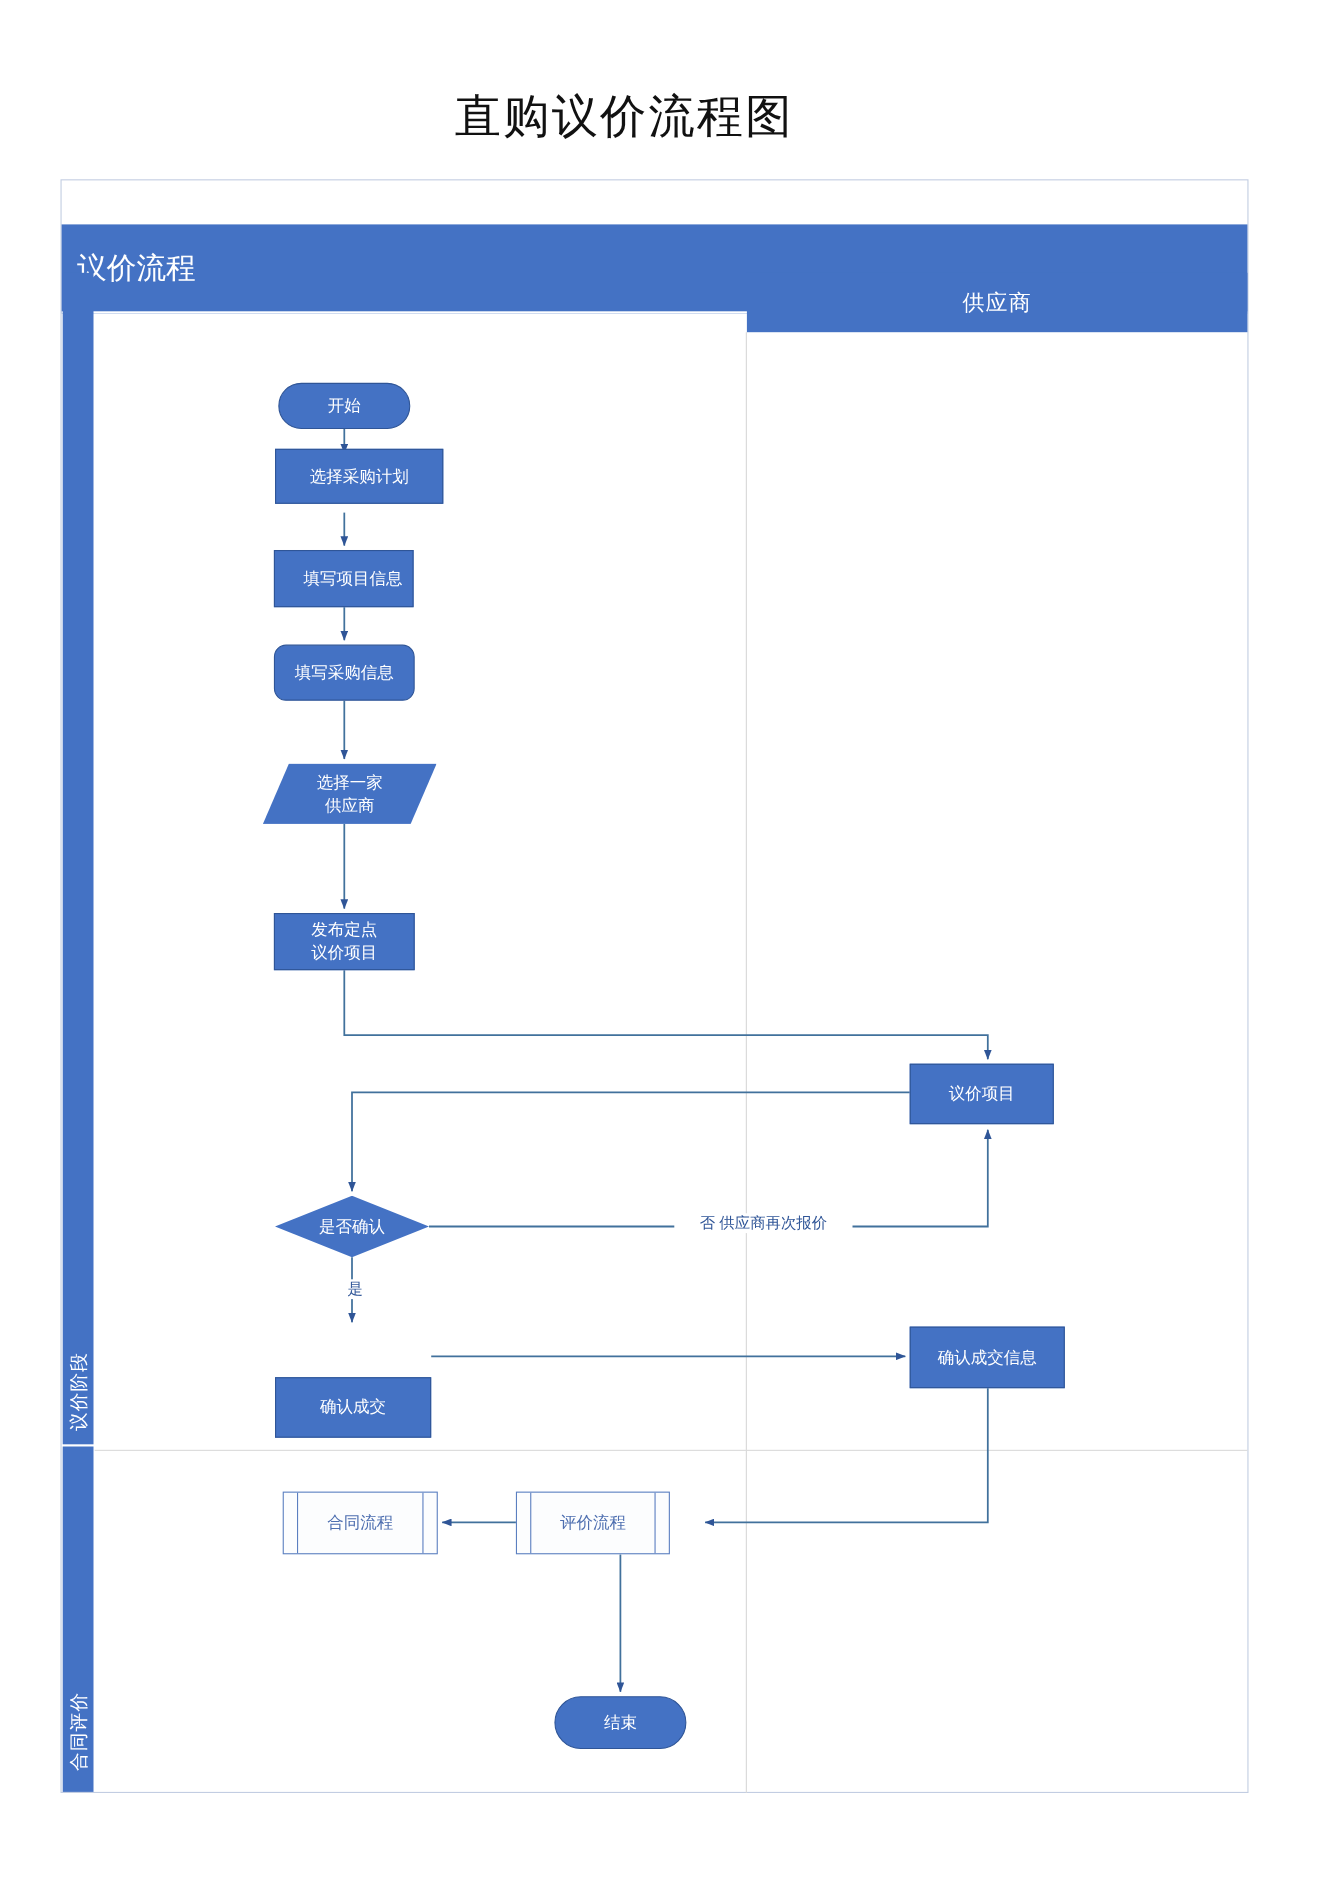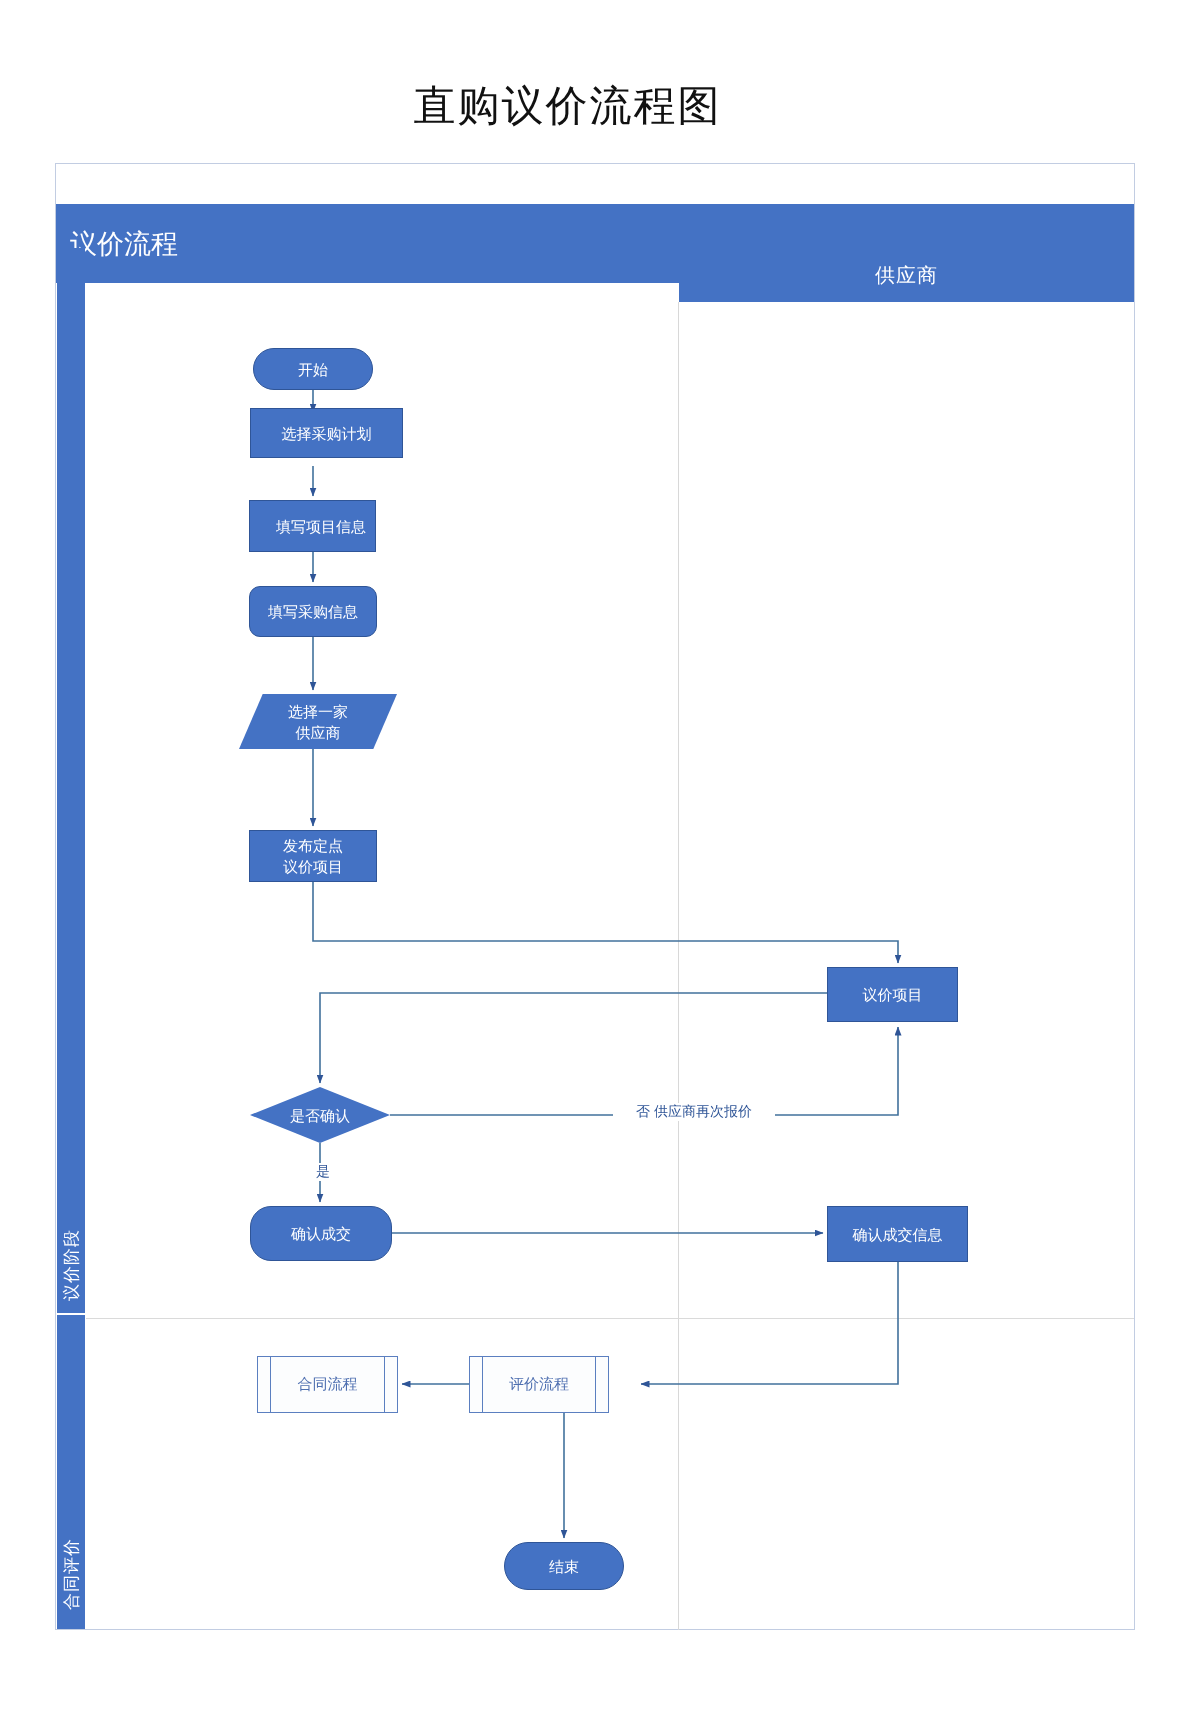--- a/index.html
+++ b/index.html
@@ -123,21 +123,21 @@
   <div class="node pill" style="left:253px;top:348px;width:120px;height:42px;">开始</div>
   <div class="node rect" style="left:250px;top:408px;width:153px;height:50px;">选择采购计划</div>
   <div class="node rect" style="left:249px;top:500px;width:127px;height:52px;padding-left:17px;">填写项目信息</div>
   <div class="node rect" style="left:249px;top:586px;width:128px;height:51px;border-radius:11px;">填写采购信息</div>
   <div class="node para" style="left:239px;top:694px;width:158px;height:55px;">选择一家
 供应商</div>
   <div class="node rect" style="left:249px;top:830px;width:128px;height:52px;">发布定点
 议价项目</div>
   <div class="node rect" style="left:827px;top:967px;width:131px;height:55px;">议价项目</div>
   <div class="node diamond" style="left:250px;top:1087px;width:140px;height:56px;">是否确认</div>
-  <div class="node rect" style="left:250px;top:1206px;width:142px;height:55px;border-radius:21px;">确认成交</div>
+  <div class="node rect" style="left:250px;top:1252px;width:142px;height:55px;">确认成交</div>
   <div class="node rect" style="left:827px;top:1206px;width:141px;height:56px;">确认成交信息</div>
 
   <div class="subprocess" style="left:257px;top:1356px;width:141px;height:57px;">
     <span class="sub-bar left"></span>
     <span>合同流程</span>
     <span class="sub-bar right"></span>
   </div>
   <div class="subprocess" style="left:469px;top:1356px;width:140px;height:57px;">
     <span class="sub-bar left"></span>
     <span>评价流程</span>

